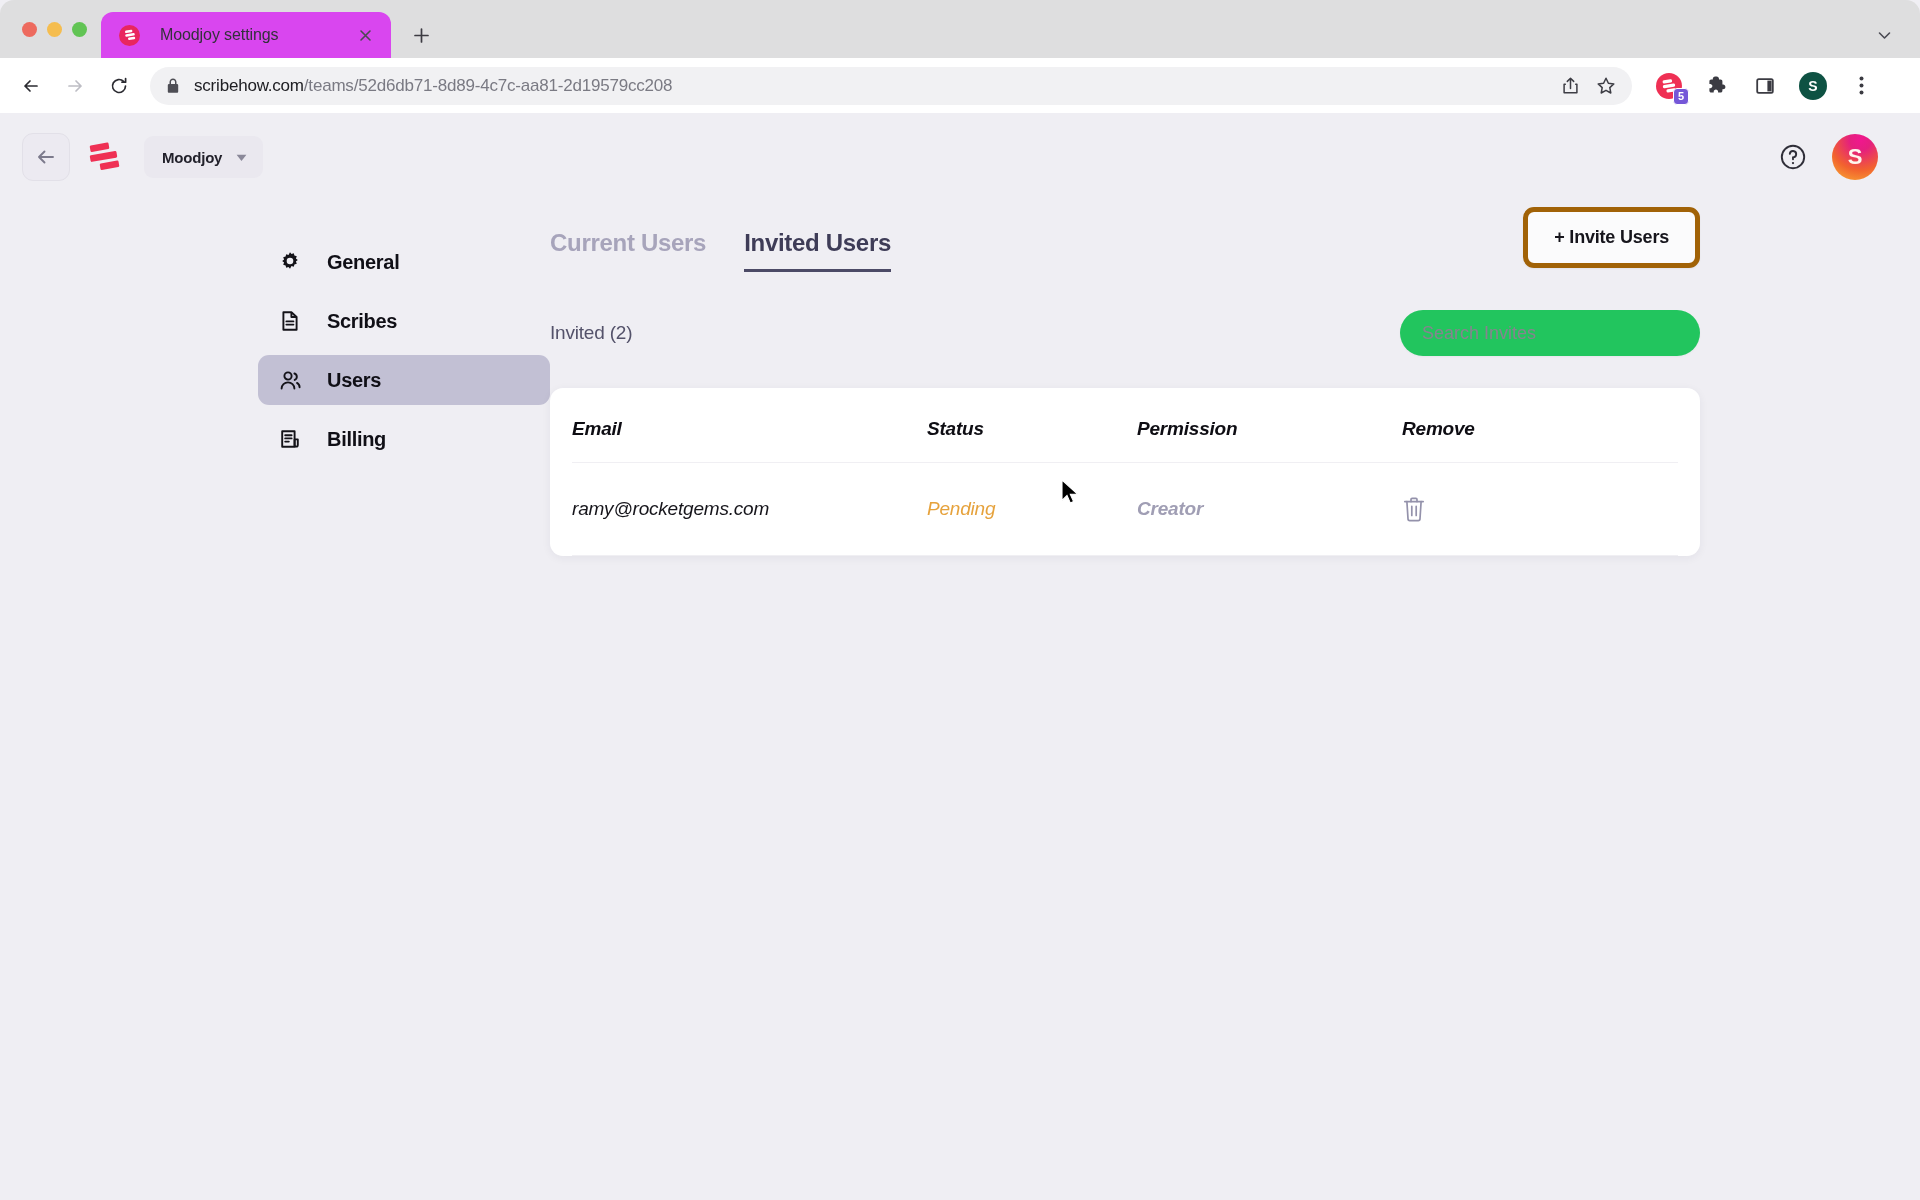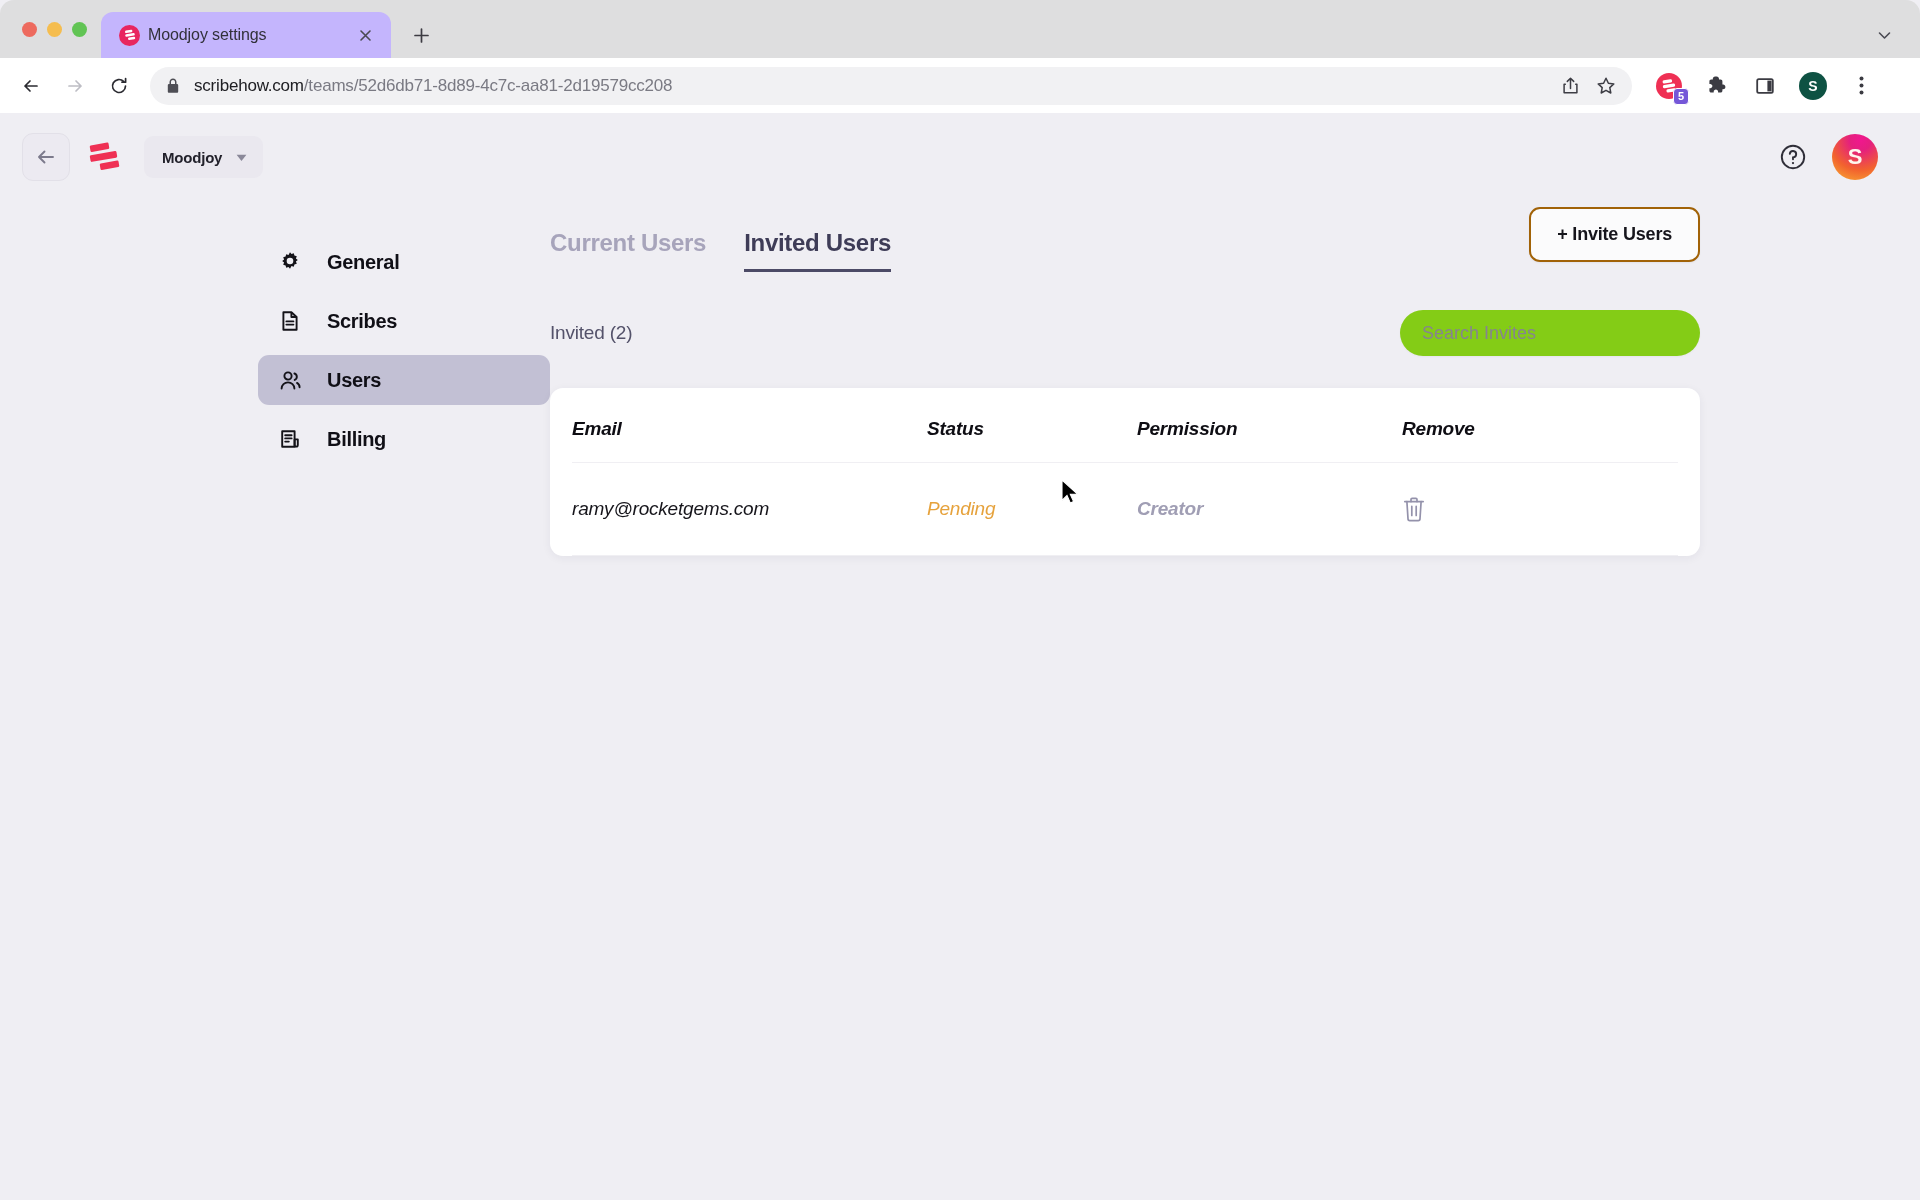--- a/index.html
+++ b/index.html
@@ -33,25 +33,25 @@
     height: 58px;
   }
   .dot { width: 15px; height: 15px; border-radius: 50%; }
   .dot.red { background: #ed6a5e; }
   .dot.yellow { background: #f5bd4f; }
   .dot.green { background: #61c454; }
 
   .tab {
     height: 46px;
     min-width: 290px;
-    background: #c4b5fd;
+    background: #d946ef;
     border-radius: 12px 12px 0 0;
     display: flex; align-items: center;
     padding: 0 14px 0 18px;
-    gap: 8px;
+    gap: 20px;
     position: relative;
   }
   .tab-fav {
     width: 21px; height: 21px; border-radius: 50%;
     background: #e8265f;
     display: flex; align-items: center; justify-content: center;
     flex: 0 0 auto;
   }
   .tab-title {
     font-size: 16px; color: #32313a;
@@ -223,41 +223,41 @@
     margin-right: 38px;
     color: #a7a4bb;
   }
   .tab-link.active {
     color: #3e3c57;
     border-bottom: 3px solid #4c4a66;
   }
   .tabs-spacer { flex: 1; }
   .invite-btn {
     background: #fbfbfc;
-    border: 2px solid #a16207;
+    border: 5px solid #a16207;
     border-radius: 11px;
     padding: 15px 26px;
     font-size: 18px; font-weight: 700; color: #16151c;
     letter-spacing: -0.2px;
     box-shadow: 0 1px 2px rgba(20,18,40,0.05);
     white-space: nowrap;
     margin-top: -22px;
   }
 
   .sub-row {
     display: flex; align-items: center;
     margin-top: 38px;
   }
   .invited-count {
     font-size: 19px; color: #54526a; letter-spacing: -0.2px;
   }
   .sub-spacer { flex: 1; }
   .search-box {
     width: 300px; height: 46px;
-    background: #84cc16;
+    background: #22c55e;
     border-radius: 23px;
     display: flex; align-items: center;
     padding: 16px 22px;
     box-shadow: 0 1px 2px rgba(20,18,40,0.04);
   }
   .search-input {
     border: none; outline: none; background: transparent;
     font-family: "Liberation Sans", sans-serif;
     font-size: 18px; color: #2c2b36;
     width: 100%;

